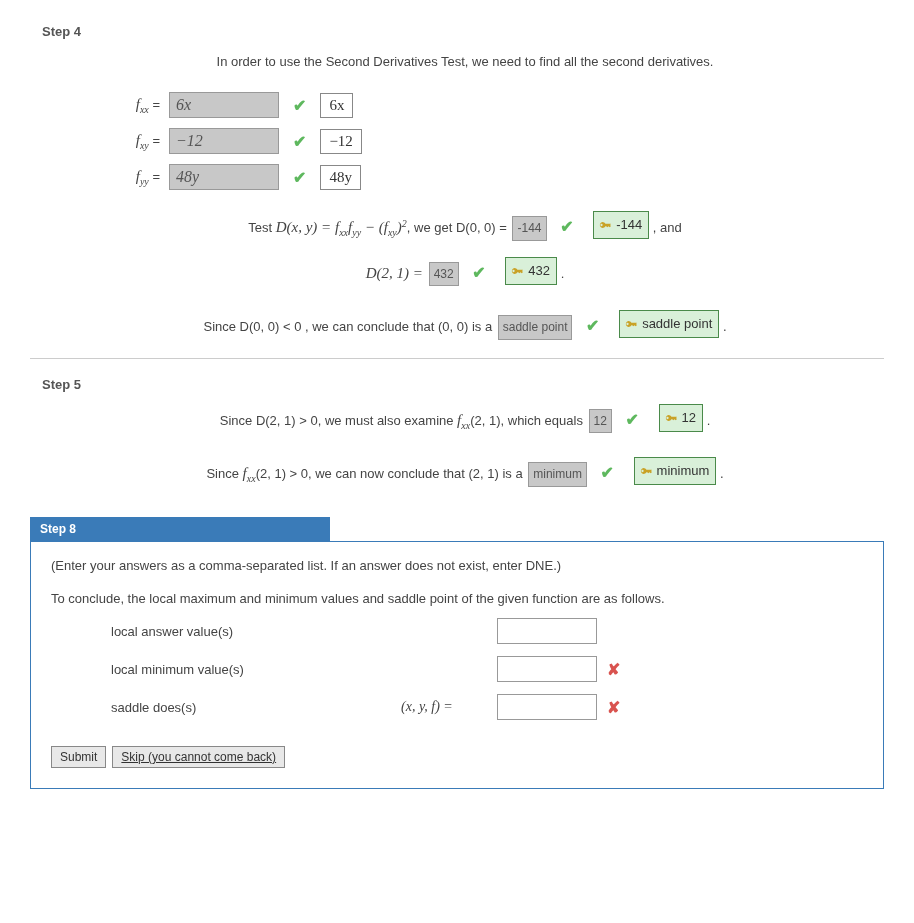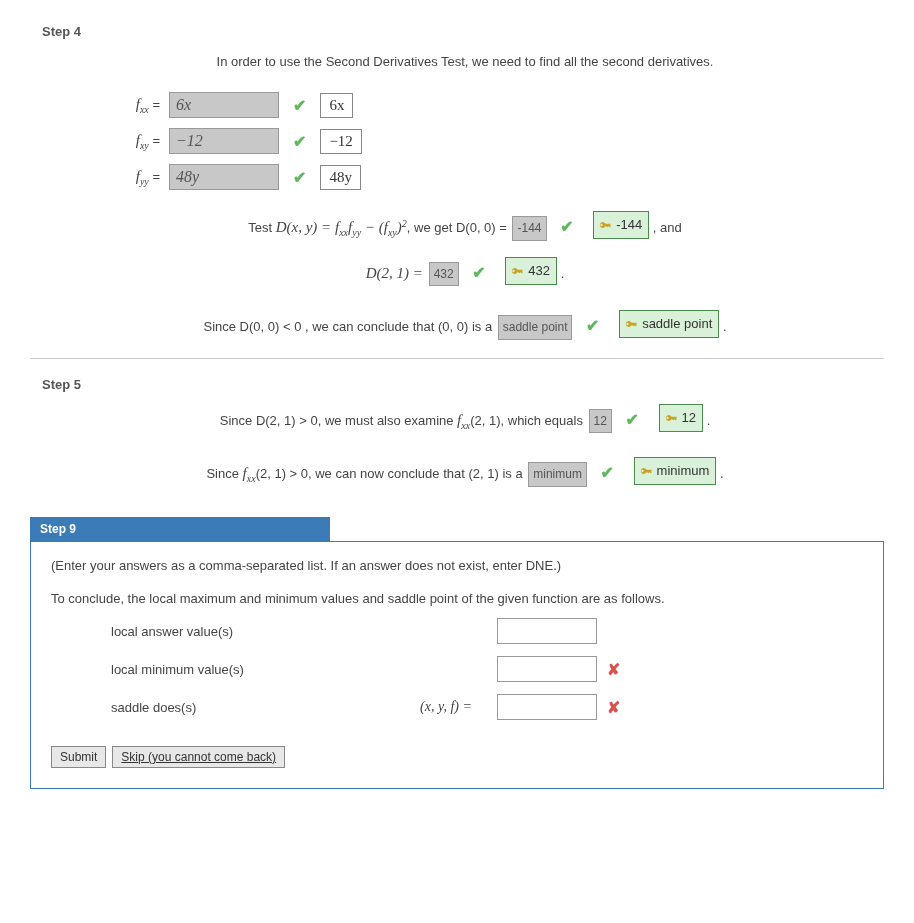--- a/index.html
+++ b/index.html
@@ -97,21 +97,21 @@
     font-size: 12px;
     padding: 5px 10px;
     width: 280px;
   }
   .step6-box {
     border: 1px solid #3a7bb8;
     padding: 16px 20px 20px 20px;
   }
   .ans-row { display:flex; align-items:center; margin: 12px 0; }
   .ans-label { width: 290px; padding-left: 60px; }
-  .prefix { width: 90px; text-align:center; padding-right:6px; font-family:'Times New Roman', serif; font-style:italic; font-size:14px; }
+  .prefix { width: 90px; text-align:left; padding-right:6px; font-family:'Times New Roman', serif; font-style:italic; font-size:14px; }
   .ans-input {
     border: 1px solid #999;
     height: 26px;
     width: 100px;
     background:#fff;
     box-sizing:border-box;
   }
   .btn {
     border: 1px solid #888;
     background: #e8e8e8;
@@ -219,21 +219,21 @@
   <span class="key-box">
     <svg class="key-icon" viewBox="0 0 24 24">
           <path fill="#c9a227" d="M21 10h-8.3a5 5 0 1 0 0 4H14l2 2 2-2 2 2 2-2-1-2 1-2zM6 14a2 2 0 1 1 0-4 2 2 0 0 1 0 4z"></path>
         </svg>
     <span>minimum</span>
   </span>
   <span> .</span>
 </div>
 
 <div style="margin-top:30px;">
-  <div class="step6-bar">Step 9</div>
+  <div class="step6-bar">Step 8</div>
   <div class="step6-box">
     <div style="margin-bottom:18px;">(Enter your answers as a comma-separated list. If an answer does not exist, enter DNE.)</div>
     <div style="margin-bottom:4px;">To conclude, the local maximum and minimum values and saddle point of the given function are as follows.</div>
 
     <div id="ans-rows">
           <div class="ans-row">
             <div class="ans-label">local answer value(s)</div>
             <div class="prefix"></div>
             <input class="ans-input" style="">
           </div>

